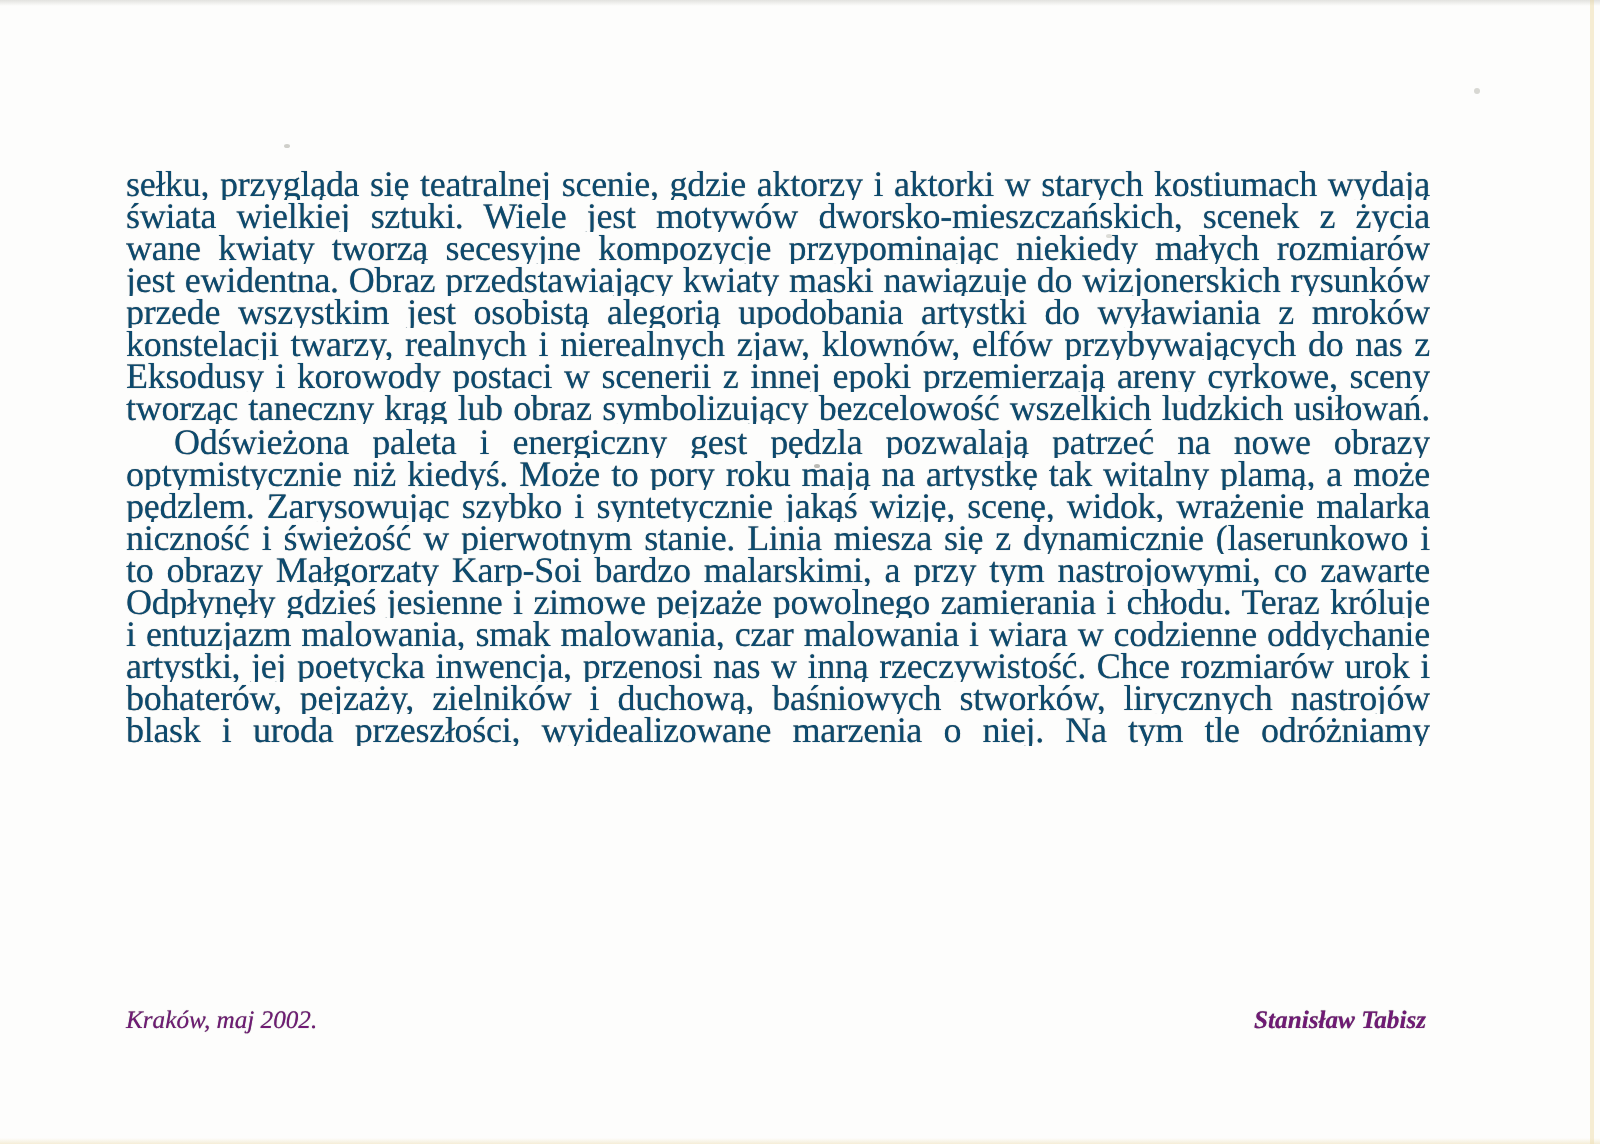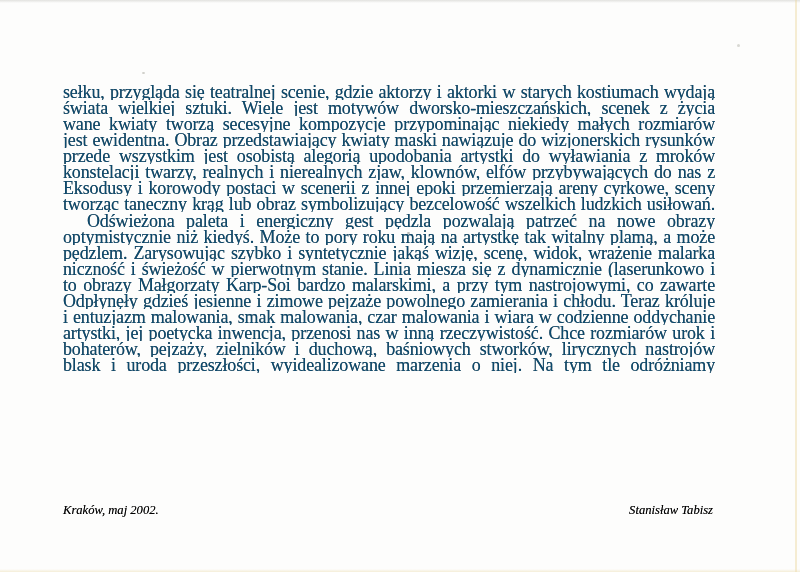--- a/index.html
+++ b/index.html
@@ -67,28 +67,28 @@
     text-align-last: left;
   }
   .footer {
     position: absolute;
     left: 63px;
     top: 502px;
     width: 652px;
     display: flex;
     justify-content: space-between;
     align-items: flex-end;
-    color: #000000;
+    color: #701a75;
     font-style: italic;
     font-size: 12.6px;
     line-height: 16px;
     text-shadow: 0 0 0.4px rgba(25,25,25,0.65);
   }
   .footer .author {
-    font-weight: 400;
+    font-weight: 700;
     padding-right: 2px;
   }
 </style>
 </head>
 <body>
 
 <div class="page">
 
   <div class="edge-top"></div>
   <div class="edge-right"></div>

